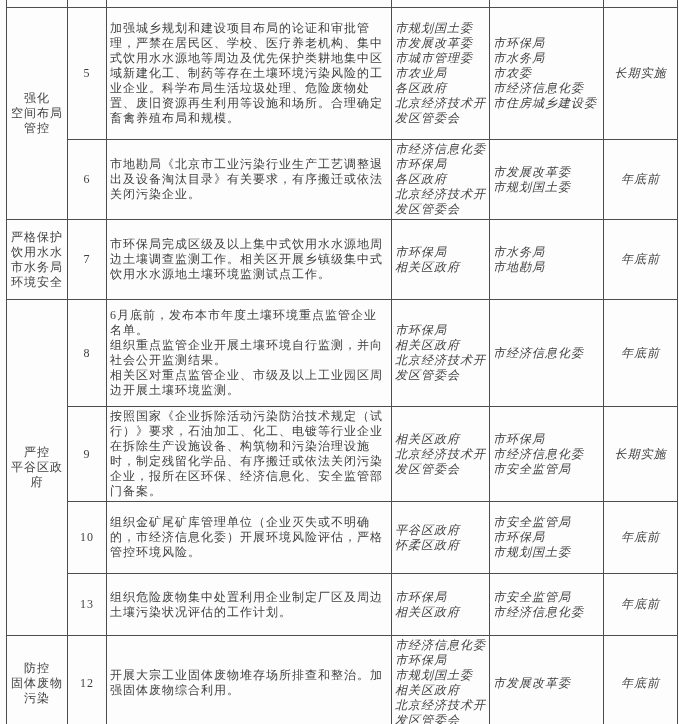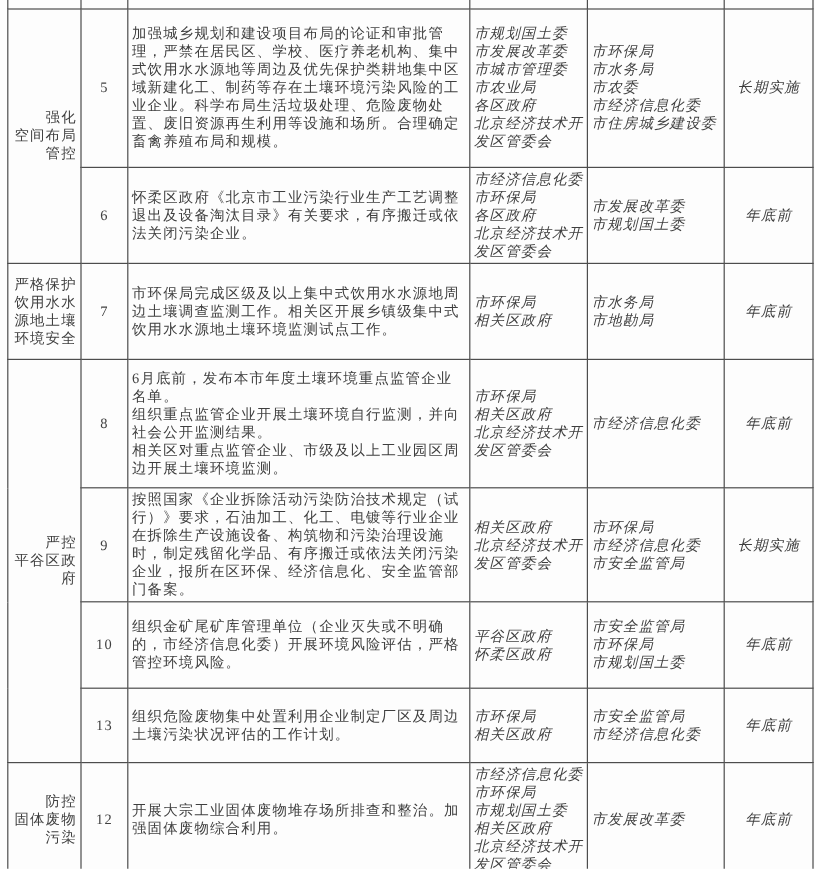--- a/index.html
+++ b/index.html
@@ -28,21 +28,21 @@
   table.doc td {
     border: 1px solid #4d4d4d;
     font-size: 12px;
     line-height: 15px;
     vertical-align: middle;
     letter-spacing: 1px;
     overflow: hidden;
     padding: 2px 3px;
   }
   td.cat {
-    text-align: right;
+    text-align: center;
     white-space: pre-line;
     letter-spacing: 1.5px;
     padding: 2px 1px;
   }
   td.num {
     text-align: center;
     letter-spacing: 0;
   }
   td.task {
     text-align: left;
@@ -105,34 +105,34 @@
       <td class="coop">市环保局
 市水务局
 市农委
 市经济信息化委
 市住房城乡建设委</td>
       <td class="dl">长期实施</td>
     </tr>
 
     <tr style="height:76px">
       <td class="num">6</td>
-      <td class="task">怀柔区政府《北京市工业污染行业生产工艺调整退出及设备淘汰目录》有关要求，有序搬迁或依法关闭污染企业。</td>
+      <td class="task">市地勘局《北京市工业污染行业生产工艺调整退出及设备淘汰目录》有关要求，有序搬迁或依法关闭污染企业。</td>
       <td class="resp">市经济信息化委
 市环保局
 各区政府
 北京经济技术开发区管委会</td>
       <td class="coop">市发展改革委
 市规划国土委</td>
       <td class="dl">年底前</td>
     </tr>
 
     <tr style="height:80px">
       <td class="cat">严格保护
 饮用水水
-源地土壤
+市水务局
 环境安全</td>
       <td class="num">7</td>
       <td class="task">市环保局完成区级及以上集中式饮用水水源地周边土壤调查监测工作。相关区开展乡镇级集中式饮用水水源地土壤环境监测试点工作。</td>
       <td class="resp">市环保局
 相关区政府</td>
       <td class="coop">市水务局
 市地勘局</td>
       <td class="dl">年底前</td>
     </tr>
 

